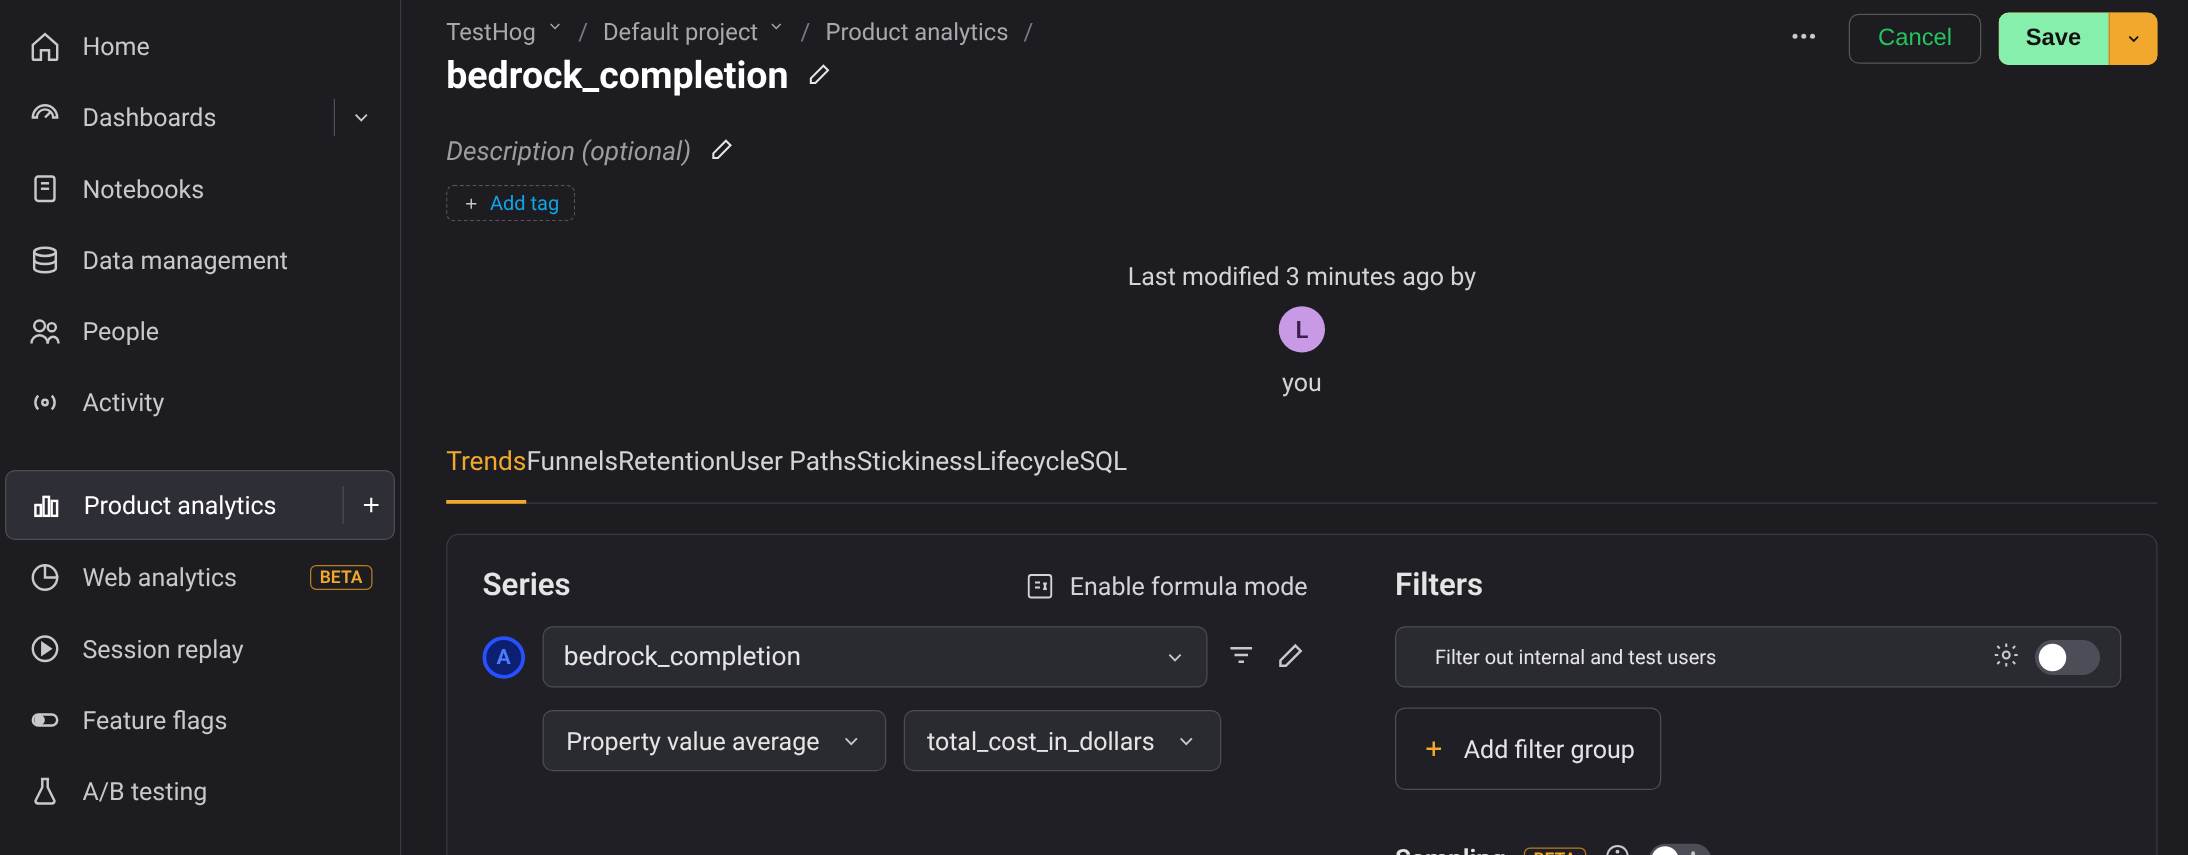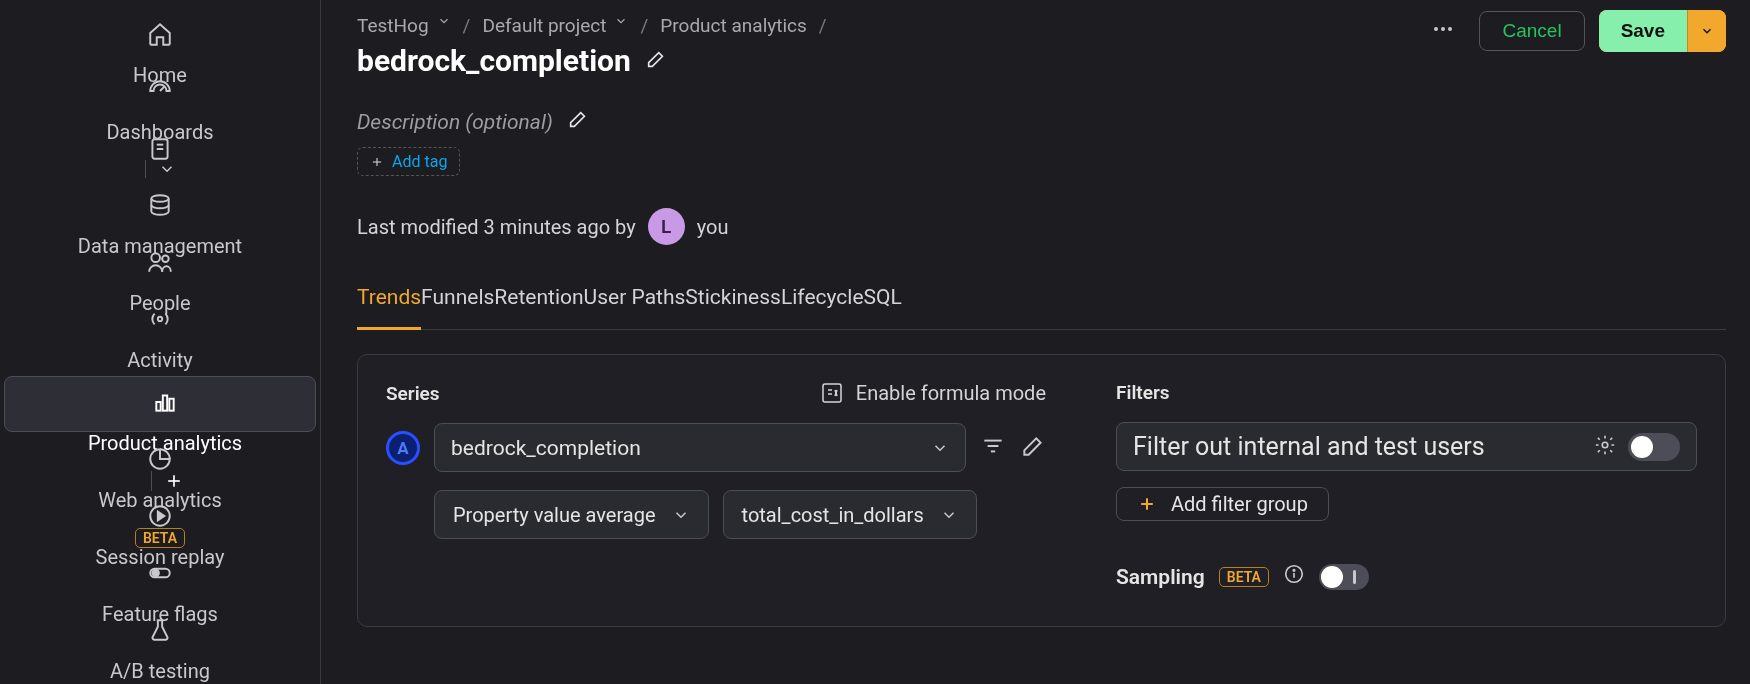--- a/index.html
+++ b/index.html
@@ -24,21 +24,20 @@
     display: flex;
     align-items: center;
     gap: 16px;
     padding: 12px 18px;
     height: 56px;
     color: #c9c9cc;
     font-size: 20px;
     cursor: pointer;
     border-radius: 8px;
     margin: 1px 4px;
-    flex-direction: column;
   }
   .side-item.active {
     background: #2e2e36;
     border: 1px solid #4d4d58;
     color: #fff;
     margin: 2px 4px;
     padding-right: 8px;
   }
   .side-item .slabel { flex: 1; }
   .side-icon {
@@ -150,21 +149,21 @@
     display:flex;align-items:center;gap:14px;margin-top:30px;
     color:#9c9ca1; font-style:italic; font-size:21px;
   }
   .addtag-btn{
     display:inline-flex;align-items:center;gap:8px;
     font-size:16px;color:#0ea5e9;font-style:normal;
     border:1px dashed #555;border-radius:6px;padding:4px 12px;margin-top:12px;cursor:pointer;
   }
   .addtag-btn svg{width:14px;height:14px;stroke:#c9c9cc;fill:none;stroke-width:2;}
   .modified-row{
-    display:flex;align-items:center;gap:12px;margin-top:32px;font-size:20px;color:#d4d4d7;
+    display:flex;align-items:center;gap:12px;margin-top:32px;font-size:20px;color:#d4d4d7;flex-direction:column;
   }
   .avatar{
     width:37px;height:37px;border-radius:50%;background:#c89ae6;color:#3a1c50;
     display:flex;align-items:center;justify-content:center;font-weight:600;font-size:19px;
   }
 
   .tabs{
     display:flex;margin-top:40px;border-bottom:1px solid #3a3a42;
   }
   .tab{
@@ -174,21 +173,21 @@
 
   .panel{
     margin-top:24px;border:1px solid #3a3a42;border-radius:10px;
     background:#1f1f25;padding:26px 28px 36px 28px;
     display:flex;gap:70px;align-items:flex-start;
   }
   .series-col{width:660px;}
   .series-header{
     display:flex;align-items:center;justify-content:space-between;margin-bottom:18px;
   }
-  .section-label{font-size:19px;font-weight:600;color:#e5e5e5;}
+  .section-label{font-size:25px;font-weight:600;color:#e5e5e5;}
   .formula-toggle{display:flex;align-items:center;gap:12px;color:#d4d4d7;font-size:20px;}
   .formula-toggle svg{width:24px;height:24px;stroke:#d4d4d7;fill:none;stroke-width:1.5;}
   .series-row{display:flex;align-items:center;gap:14px;margin-bottom:18px;}
   .series-badge{
     width:34px;height:34px;border-radius:50%;border:3px solid #2950ff;background:#0b2070;
     color:#4d7aff;display:flex;align-items:center;justify-content:center;font-weight:700;font-size:17px;
   }
   .event-pill{
     flex:1;border:1px solid #4d4d58;background:#2a2a31;border-radius:8px;
     display:flex;align-items:center;padding:10px 16px;height:49px;font-size:21px;
@@ -201,31 +200,31 @@
     border:1px solid #4d4d58;background:#2a2a31;border-radius:8px;
     display:inline-flex;align-items:center;gap:16px;padding:12px 18px;font-size:20px;height:49px;
   }
   .sub-pill svg{width:18px;height:18px;stroke:#c9c9cc;fill:none;stroke-width:2;}
 
   .filters-col{flex:1;}
   .filter-row{
     border:1px solid #4d4d58;background:#2a2a31;border-radius:8px;
     display:flex;align-items:center;gap:12px;padding:12px 16px;height:49px;margin-top:18px;
   }
-  .filter-row .fr-label{flex:1;font-size:25px;}
+  .filter-row .fr-label{flex:1;font-size:16px;margin-left:15px;}
   .gear svg{width:22px;height:22px;stroke:#c9c9cc;fill:none;stroke-width:1.8;}
   .toggle{
     width:52px;height:28px;border-radius:14px;background:#4d4d58;position:relative;flex-shrink:0;
   }
   .toggle .knob{
     width:22px;height:22px;border-radius:50%;background:#fff;position:absolute;top:3px;left:3px;
   }
   .add-filter-btn{
     display:inline-flex;align-items:center;gap:14px;border:1px solid #4d4d58;
-    border-radius:8px;padding:4px 20px;margin-top:16px;font-size:20px;color:#e5e5e5;cursor:pointer;
+    border-radius:8px;padding:20px 20px;margin-top:16px;font-size:20px;color:#e5e5e5;cursor:pointer;
   }
   .add-filter-btn svg{width:20px;height:20px;stroke:#f1a82c;fill:none;stroke-width:2.4;}
   .sampling-row{
     display:flex;align-items:center;gap:14px;margin-top:42px;font-size:21px;
   }
   .info-icon svg{width:22px;height:22px;stroke:#c9c9cc;fill:none;stroke-width:1.8;}
   .toggle-alt{
     width:50px;height:26px;border-radius:13px;background:#4d4d58;position:relative;
   }
   .toggle-alt .knob{
@@ -262,20 +261,21 @@
       </span>
   </div>
   <div class="side-item">
     <span class="side-icon">
         <svg viewBox="0 0 24 24">
           <rect x="5" y="3" width="14" height="18" rx="2"></rect>
           <line x1="9" y1="8" x2="15" y2="8"></line>
           <line x1="9" y1="12" x2="15" y2="12"></line>
         </svg>
       </span>
+    <span class="slabel">Notebooks</span>
   </div>
   <div class="side-item">
     <span class="side-icon">
         <svg viewBox="0 0 24 24">
           <ellipse cx="12" cy="6" rx="8" ry="3"></ellipse>
           <path d="M4 6v12c0 1.7 3.6 3 8 3s8-1.3 8-3V6"></path>
           <path d="M4 12c0 1.7 3.6 3 8 3s8-1.3 8-3"></path>
         </svg>
       </span>
     <span class="slabel">Data management</span>

